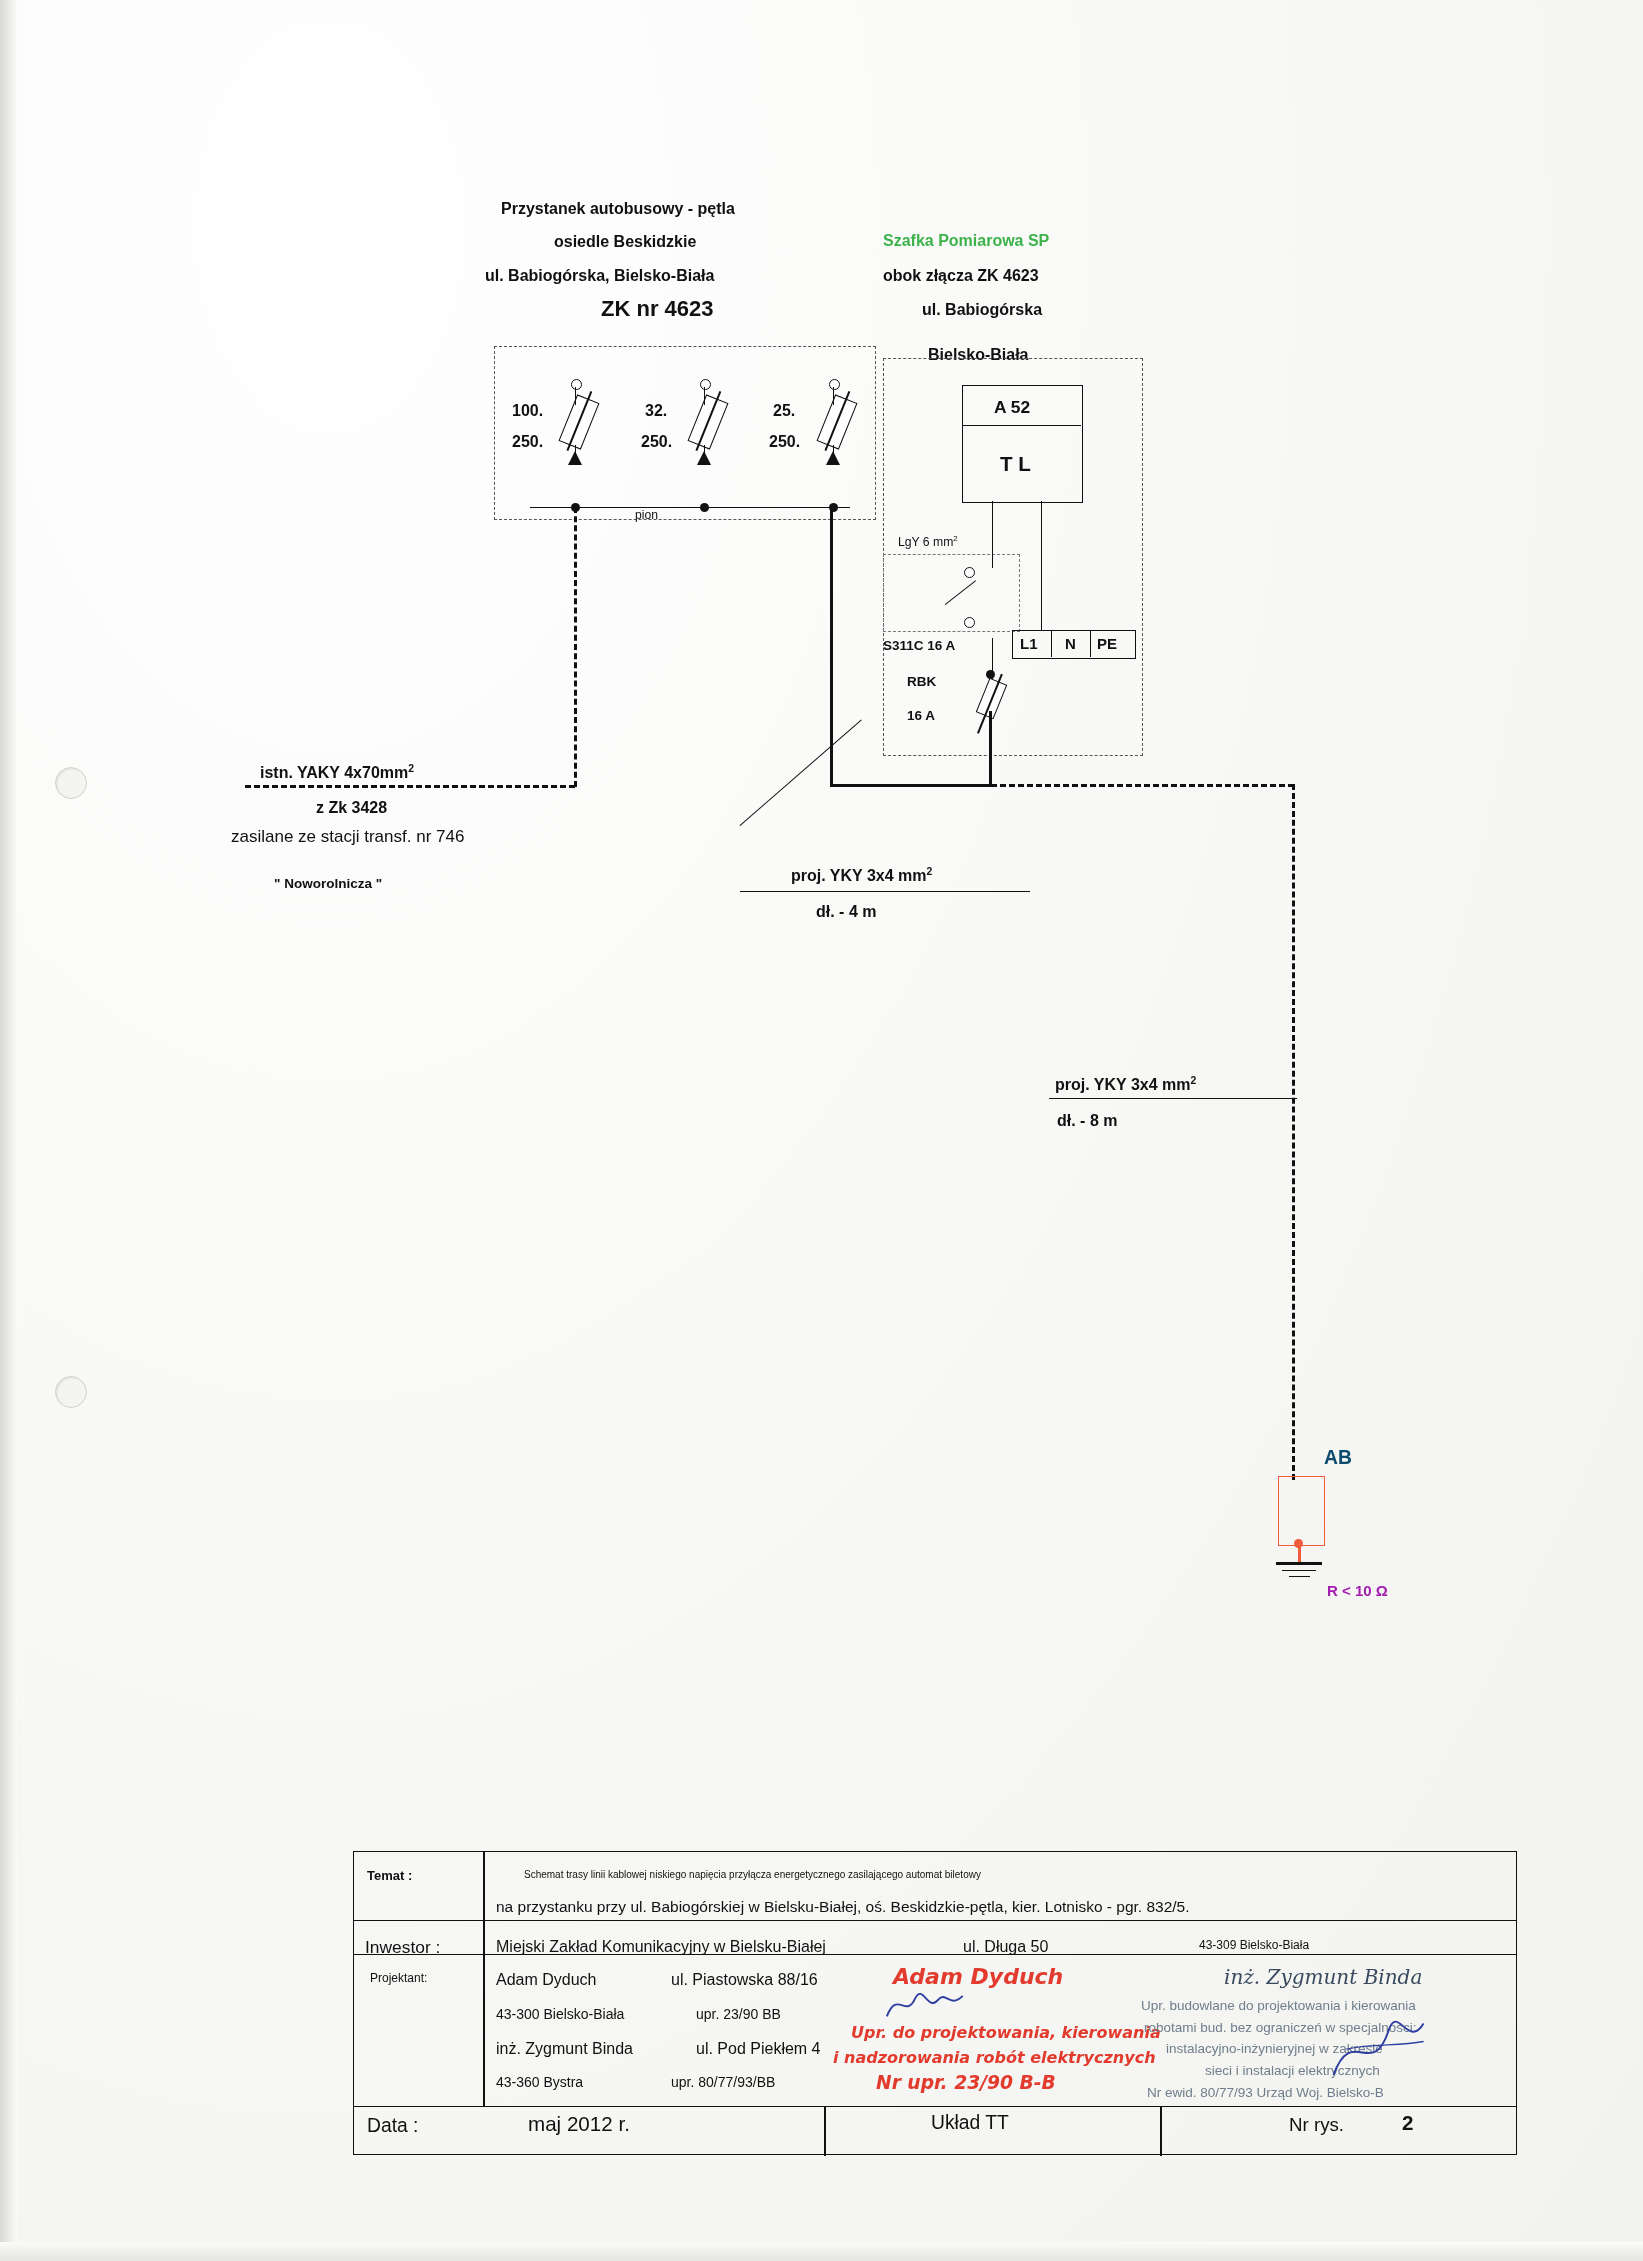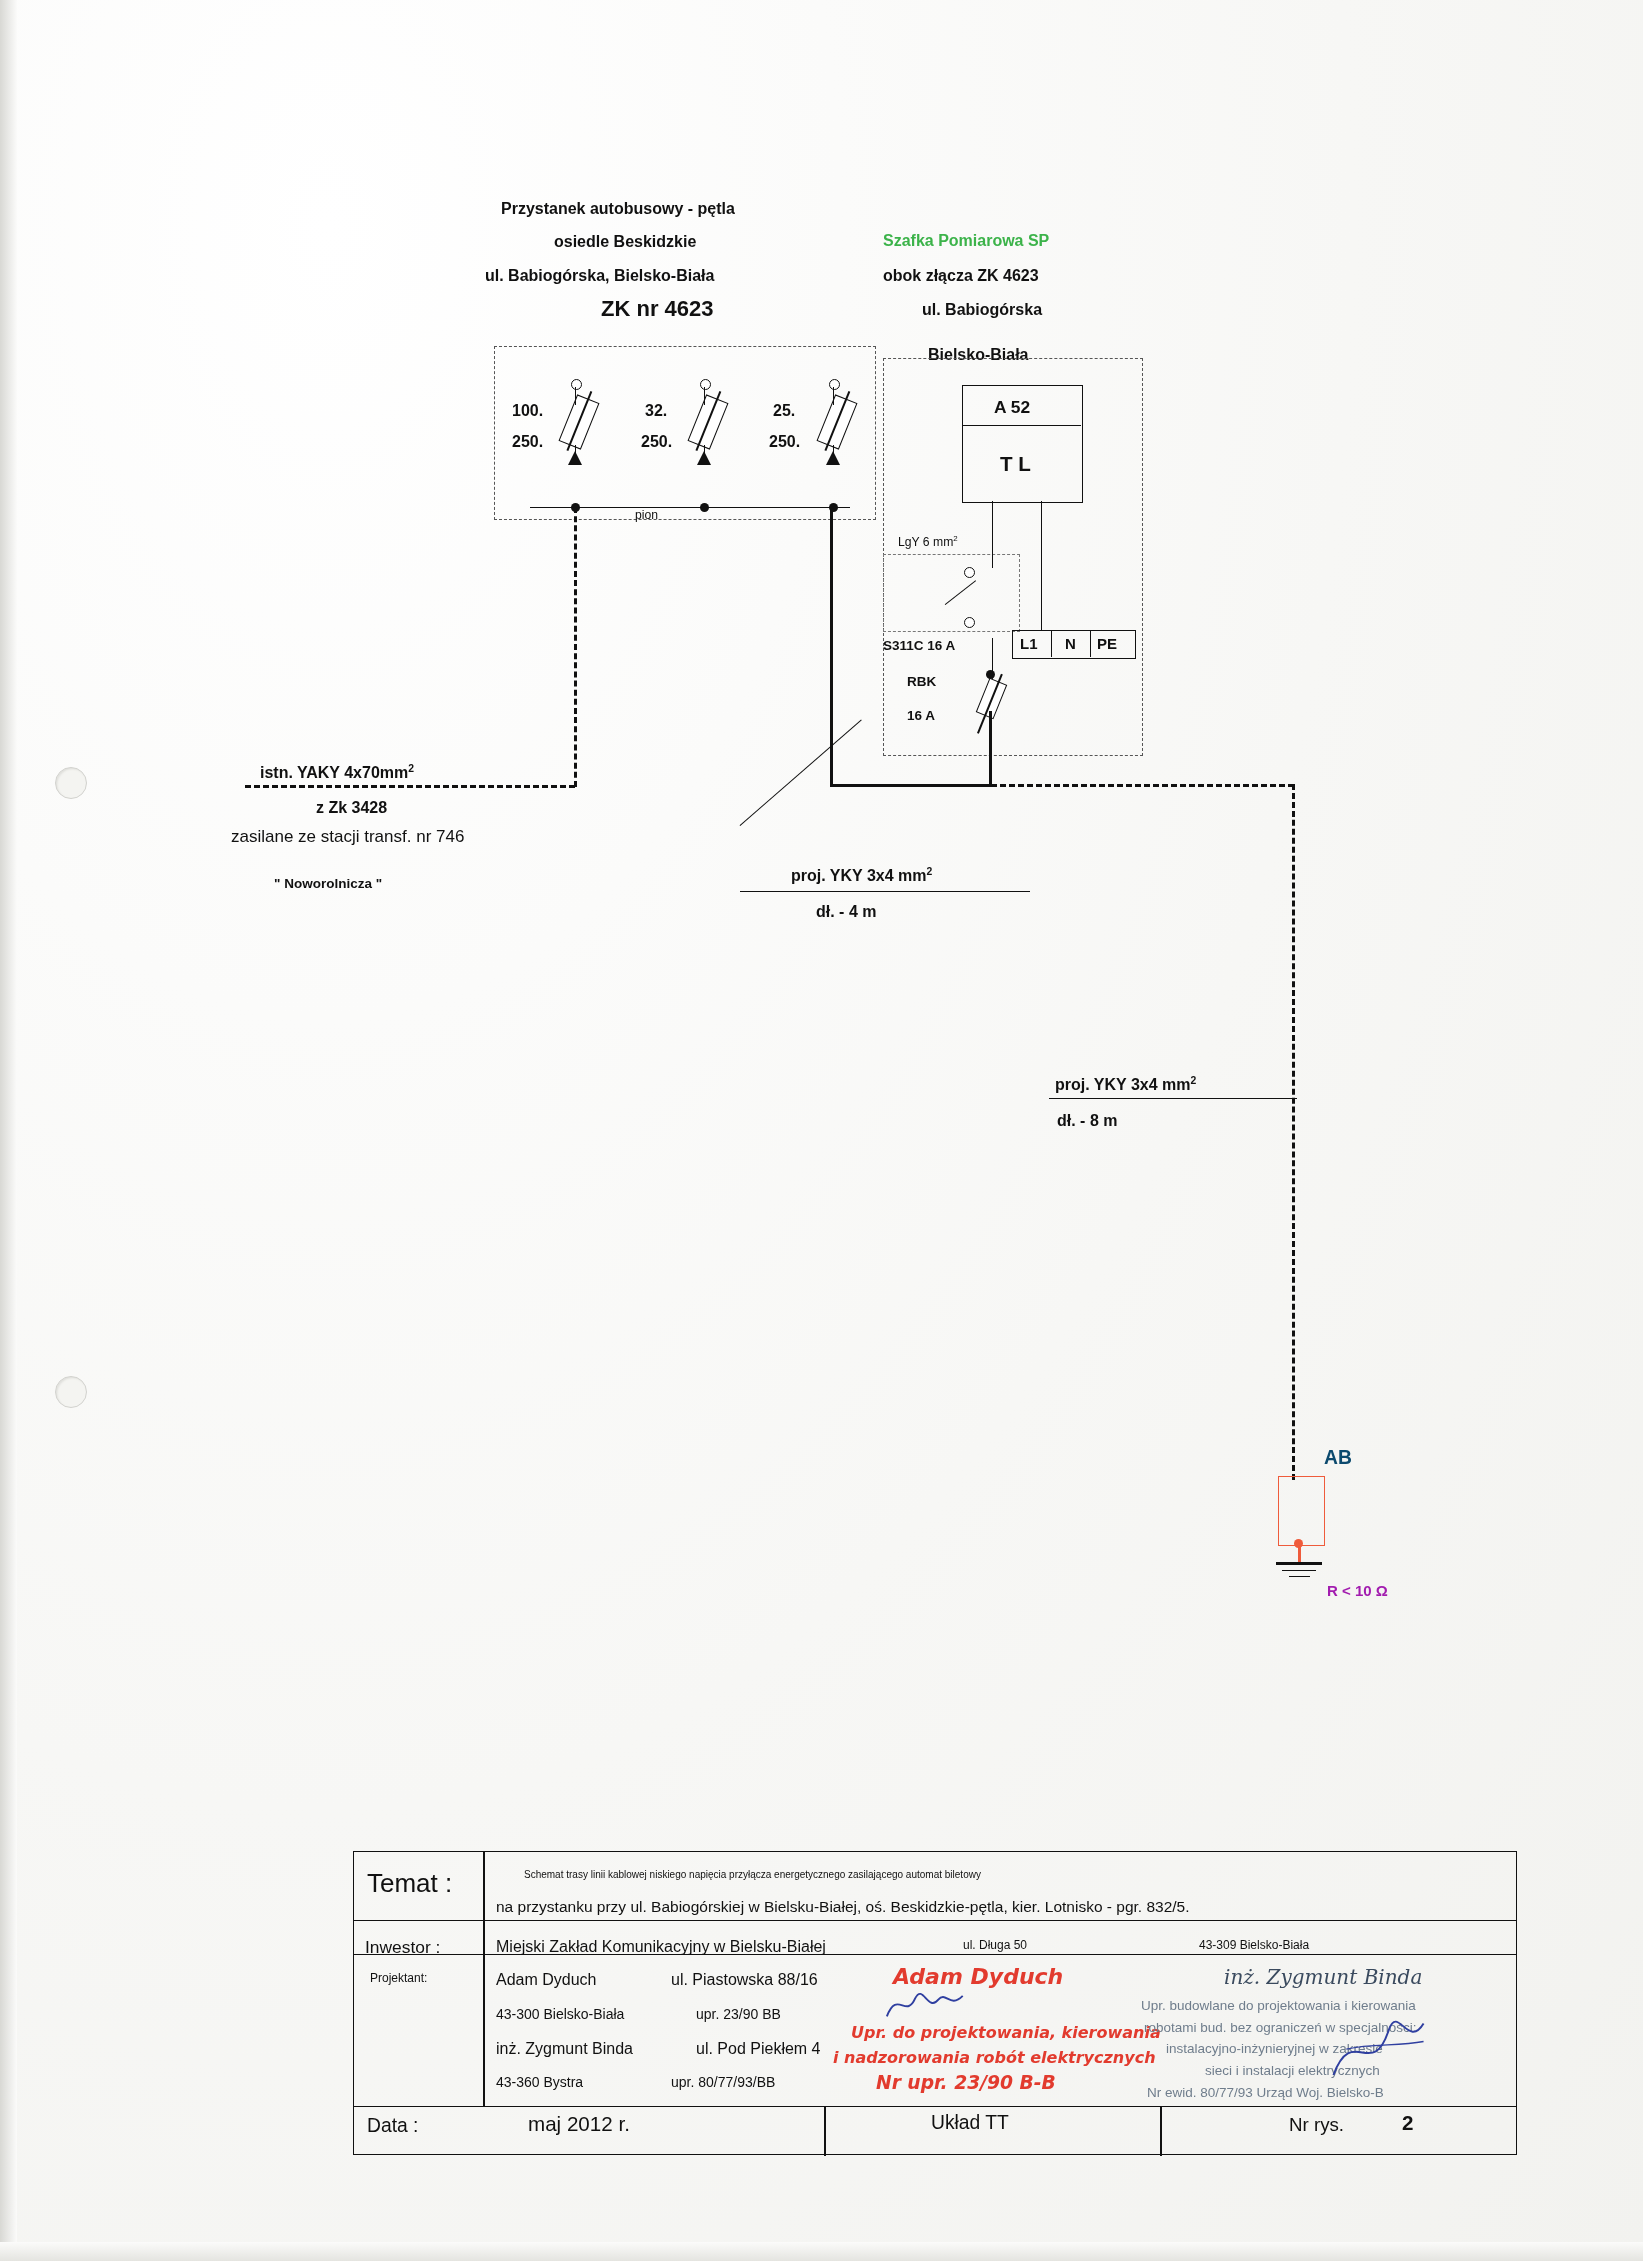--- a/index.html
+++ b/index.html
@@ -284,27 +284,27 @@
 
   <div id="titleblock" style="left:353px; top:1851px; width:1164px; height:304px;">
     <div class="row" style="top:0; height:69px;"></div>
     <div class="row" style="top:69px; height:34px;"></div>
     <div class="row" style="top:103px; height:152px;"></div>
     <div class="cellline-v" style="left:129px; top:0; height:255px;"></div>
     <div class="cellline-v" style="left:470px; top:255px; height:49px;"></div>
     <div class="cellline-v" style="left:806px; top:255px; height:49px;"></div>
   </div>
 
-  <div class="tb-txt" style="left:367px; top:1868px; font-size:26px;">Temat :</div>
+  <div class="tb-txt" style="left:367px; top:1868px; font-size:13px;font-weight:bold;">Temat :</div>
   <div class="tb-txt" style="left:524px; top:1869px; font-size:10px;">Schemat trasy linii kablowej niskiego napięcia przyłącza energetycznego zasilającego automat biletowy</div>
   <div class="tb-txt" style="left:496px; top:1898px; font-size:15.5px;">na przystanku przy ul. Babiogórskiej w Bielsku-Białej, oś. Beskidzkie-pętla, kier. Lotnisko - pgr. 832/5.</div>
 
   <div class="tb-txt" style="left:365px; top:1937px; font-size:17.4px;">Inwestor :</div>
   <div class="tb-txt" style="left:496px; top:1938px; font-size:16px;">Miejski Zakład Komunikacyjny w Bielsku-Białej</div>
-  <div class="tb-txt" style="left:963px; top:1938px; font-size:12px;">ul. Długa 50</div>
+  <div class="tb-txt" style="left:963px; top:1938px; font-size:16px;">ul. Długa 50</div>
   <div class="tb-txt" style="left:1199px; top:1938px; font-size:12px;">43-309  Bielsko-Biała</div>
 
   <div class="tb-txt" style="left:357px; top:1971px; font-size:12px;margin-left:13px;">Projektant:</div>
   <div class="tb-txt" style="left:496px; top:1971px; font-size:16px;">Adam  Dyduch</div>
   <div class="tb-txt" style="left:671px; top:1971px; font-size:16px;">ul. Piastowska 88/16</div>
   <div class="tb-txt" style="left:496px; top:2006px; font-size:14px;">43-300  Bielsko-Biała</div>
   <div class="tb-txt" style="left:696px; top:2006px; font-size:14px;">upr. 23/90 BB</div>
   <div class="tb-txt" style="left:496px; top:2040px; font-size:16px;">inż. Zygmunt  Binda</div>
   <div class="tb-txt" style="left:696px; top:2040px; font-size:16px;">ul. Pod Piekłem 4</div>
   <div class="tb-txt" style="left:496px; top:2074px; font-size:14px;">43-360  Bystra</div>

